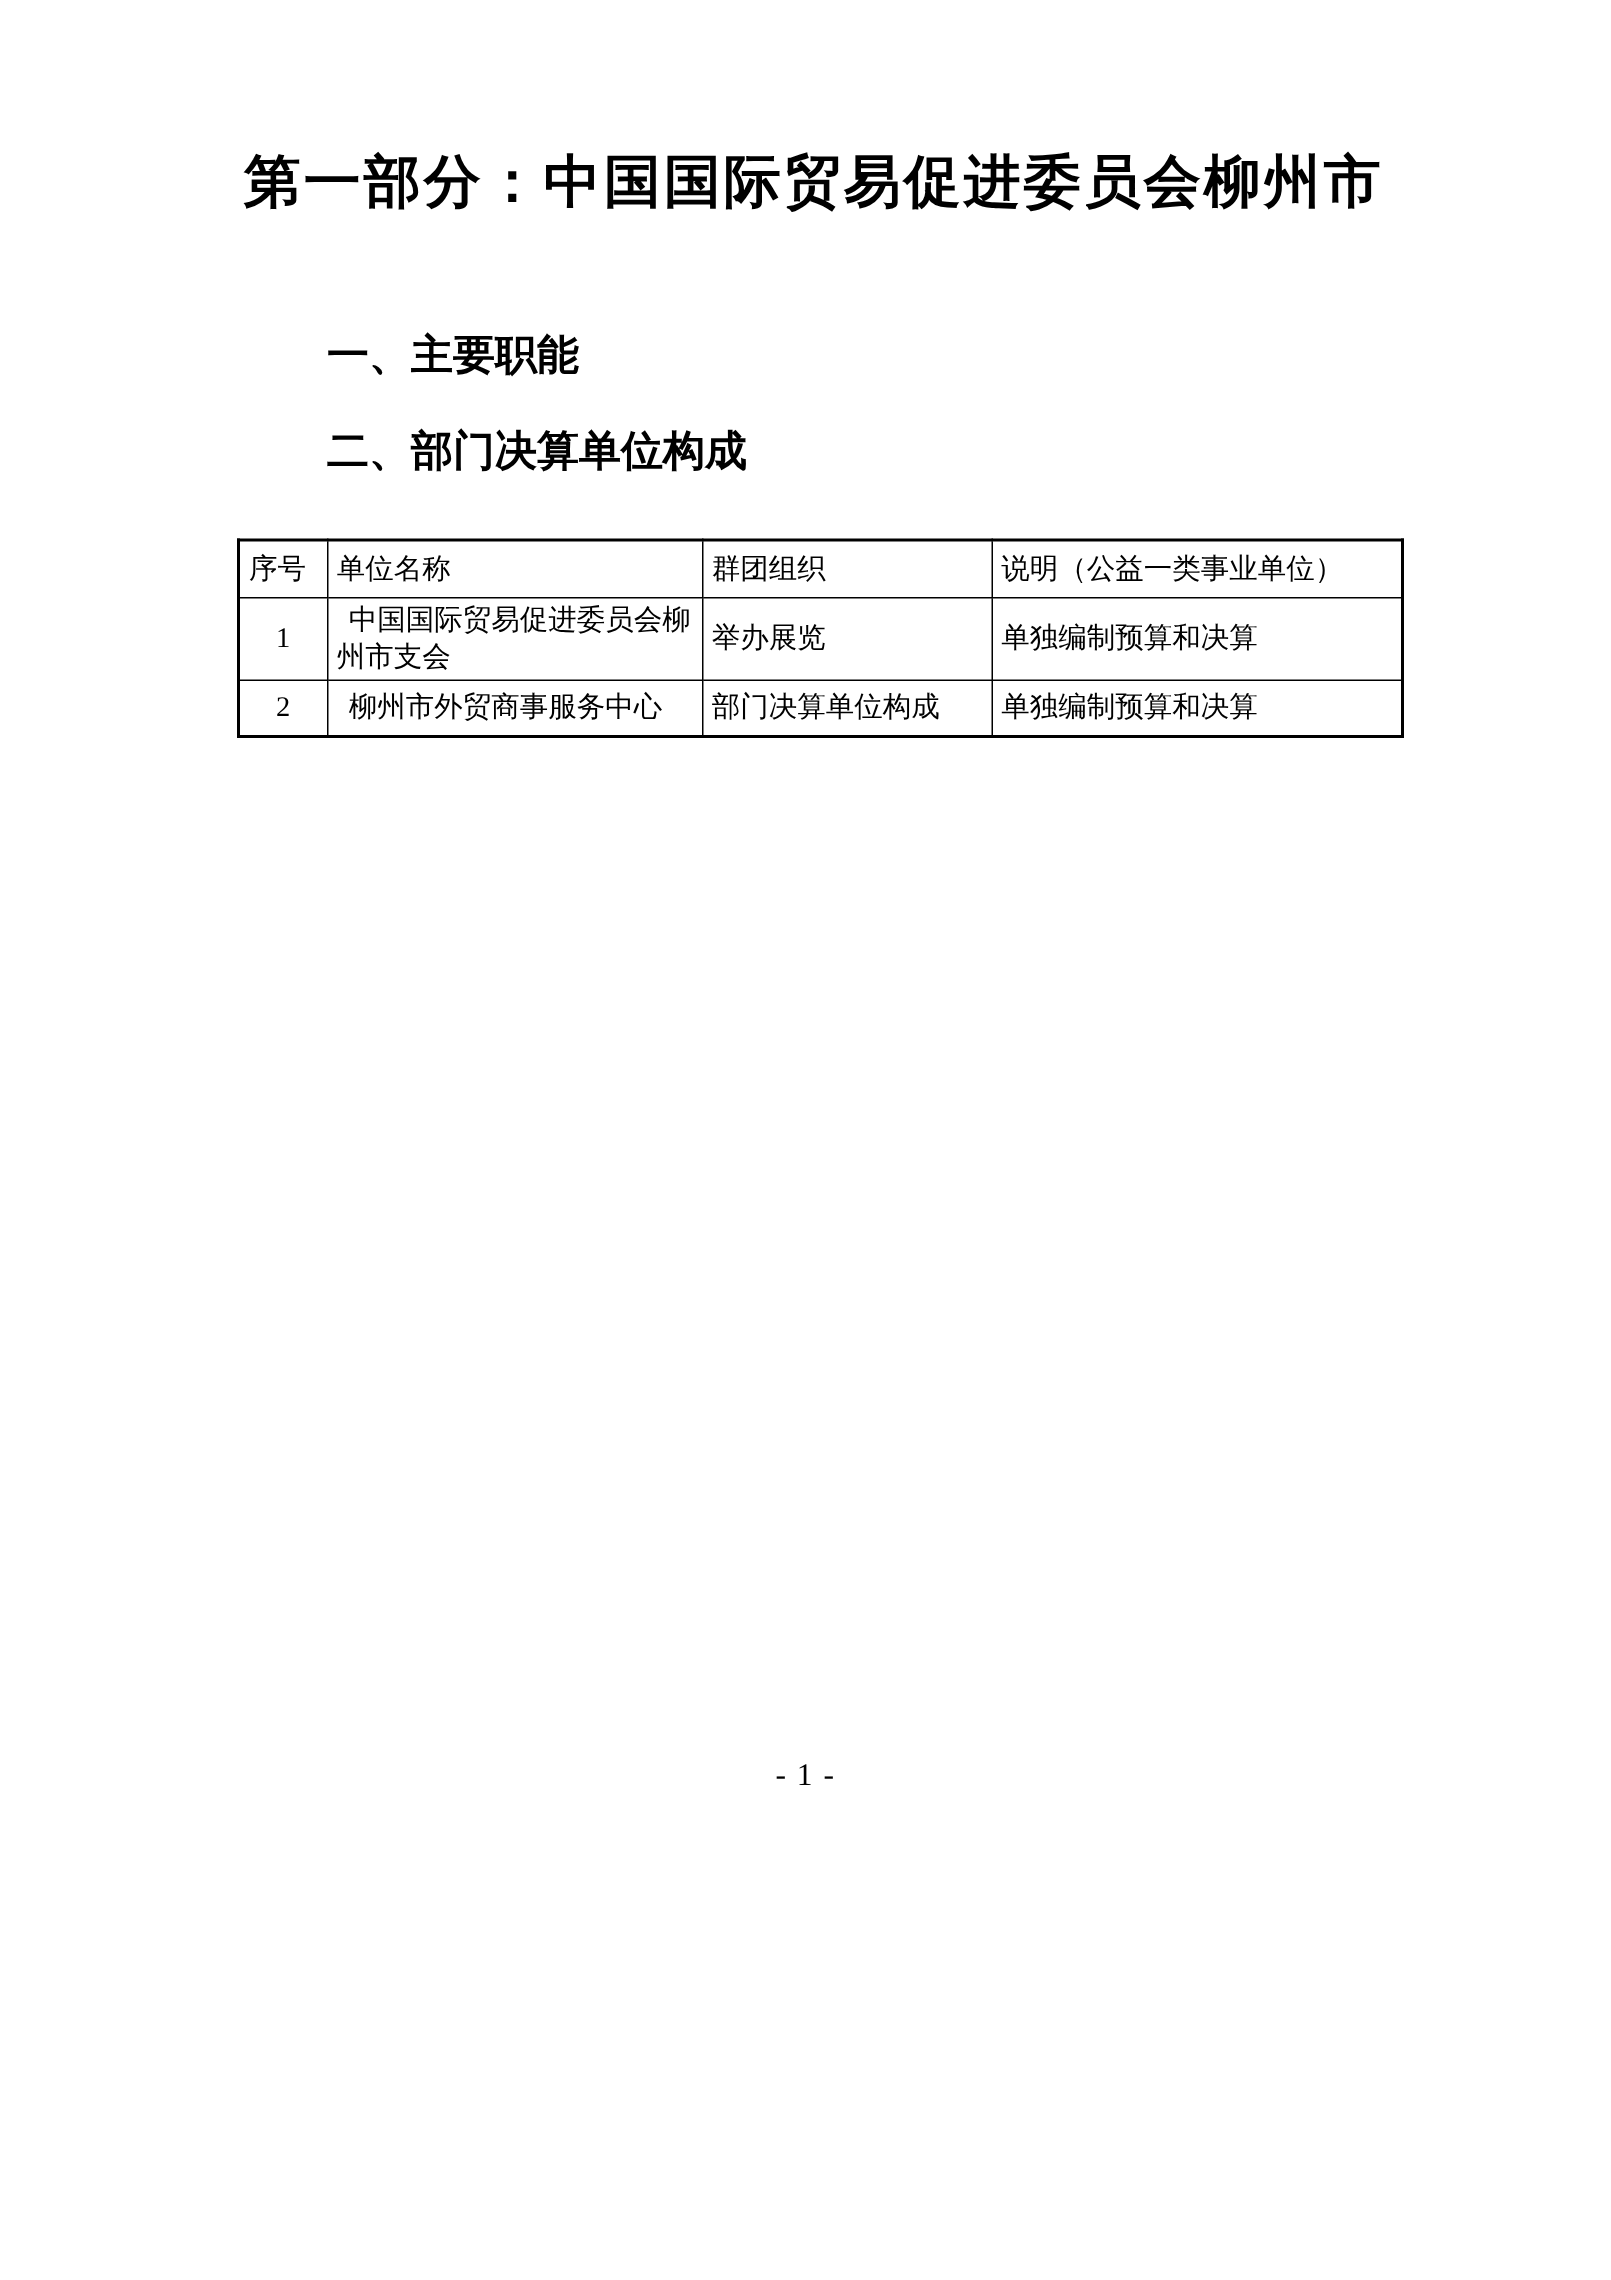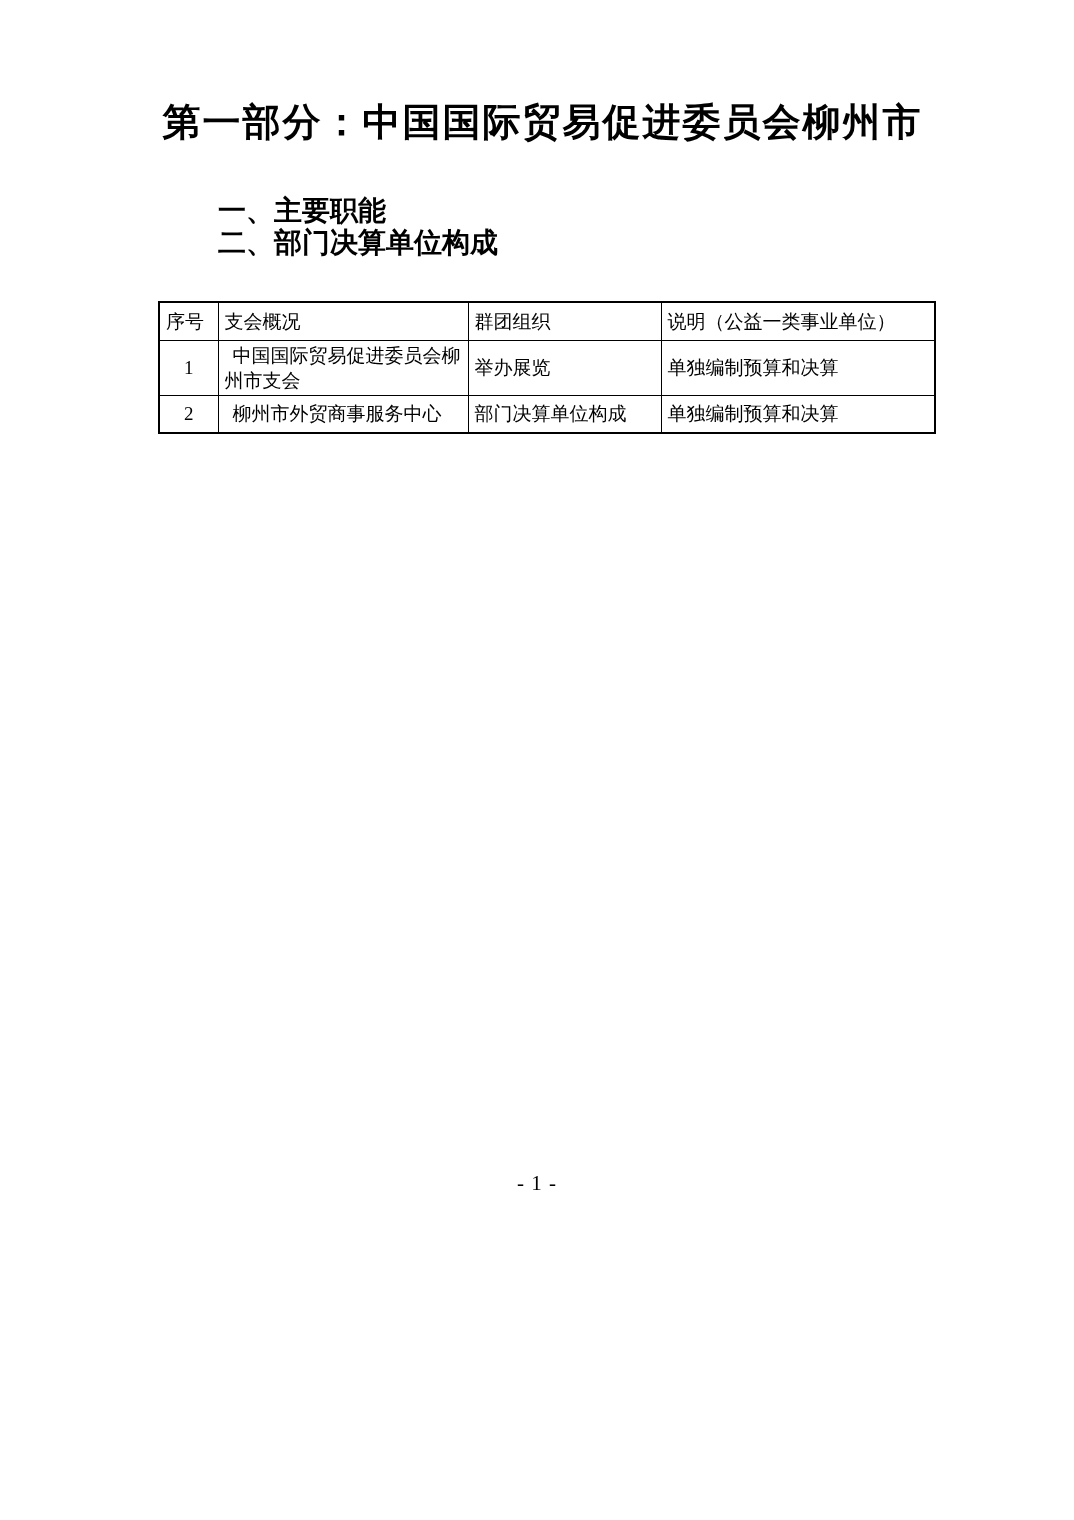--- a/index.html
+++ b/index.html
@@ -32,22 +32,22 @@
     text-align: center;
     margin: 0;
   }
   .section-heading {
     font-family: "Liberation Sans", sans-serif;
     font-weight: bold;
     font-size: 28px;
     line-height: 32px;
     margin: 0 0 0 68px;
   }
-  .heading-1 { margin-top: 46px; }
-  .heading-2 { }
+  .heading-1 { margin-top: 72px; }
+  .heading-2 { margin-top: 32px; }
   .body-paragraph {
     font-size: 26px;
     line-height: 55px;
     letter-spacing: 1px;
     text-align: justify;
     text-justify: inter-ideograph;
     text-indent: 2em;
     margin: 34px 0 0 0;
   }
   .units-table {
@@ -102,21 +102,21 @@
   <table class="units-table">
     <colgroup>
       <col style="width:59px">
       <col style="width:250px">
       <col style="width:193px">
       <col style="width:274px">
     </colgroup>
     <thead>
       <tr>
         <th>序号</th>
-        <th>支会概况</th>
+        <th>单位名称</th>
         <th>群团组织</th>
         <th>说明（公益一类事业单位）</th>
       </tr>
     </thead>
     <tbody>
       <tr class="row-unit-1">
         <td class="cell-index">1</td>
         <td class="cell-name-indent">中国国际贸易促进委员会柳州市支会</td>
         <td>举办展览</td>
         <td>单独编制预算和决算</td>

